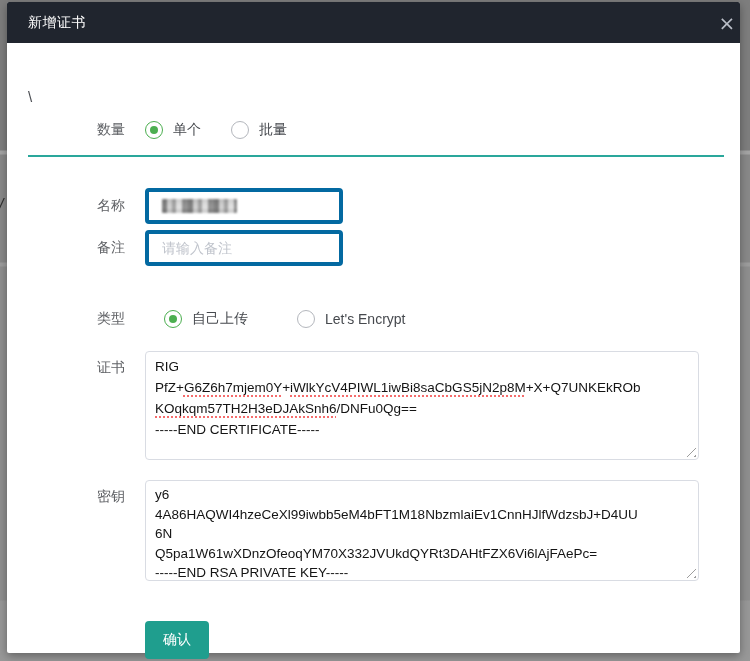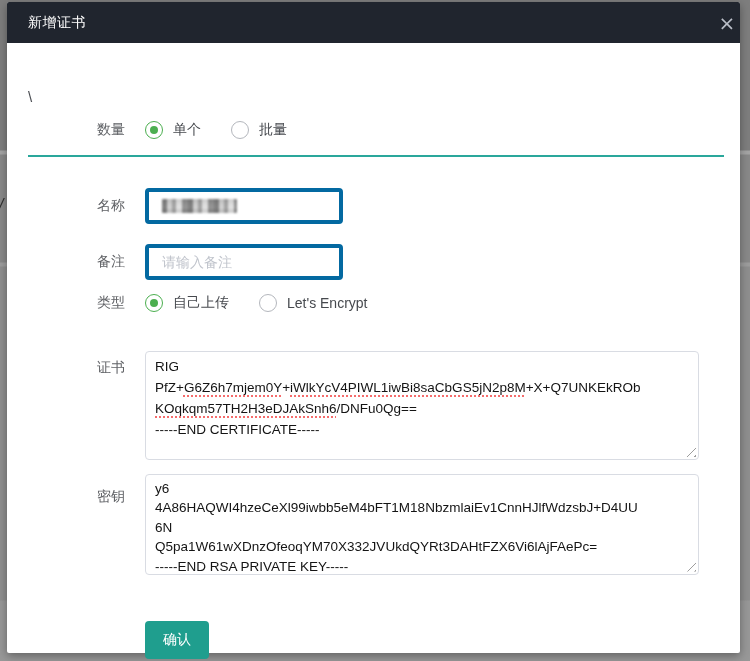--- a/index.html
+++ b/index.html
@@ -41,24 +41,24 @@
   .stray-backslash {
     position:absolute; left:21px; top:45px; font-size:15px; color:#4a4d52;
   }
 
   .form-row { position:absolute; left:90px; display:flex; align-items:center; height:36px; }
   .field-label { flex:0 0 48px; font-size:14px; color:#606266; }
   .field-label.top { padding-top:8px; align-self:flex-start; }
 
   .row-quantity { top:69px; }
   .row-name     { top:145px; }
-  .row-remark   { top:201px;justify-content:center; }
-  .row-type     { top:242px; }
+  .row-remark   { top:187px;justify-content:center; }
+  .row-type     { top:258px;gap:19px; }
   .row-cert     { top:308px; height:98px; align-items:flex-start; }
-  .row-key      { top:437px; height:88px; align-items:center; }
+  .row-key      { top:437px; height:88px; align-items:flex-start; }
 
   .divider {
     position:absolute; left:21px; top:112px; width:696px; height:2px;
     background:#2aa79b;
   }
 
   .radio { display:flex; align-items:center; margin-right:30px; cursor:pointer; }
   .rdot {
     width:18px; height:18px; border:1px solid #b4b7bd; border-radius:50%;
     background:#fff; margin-right:10px;

